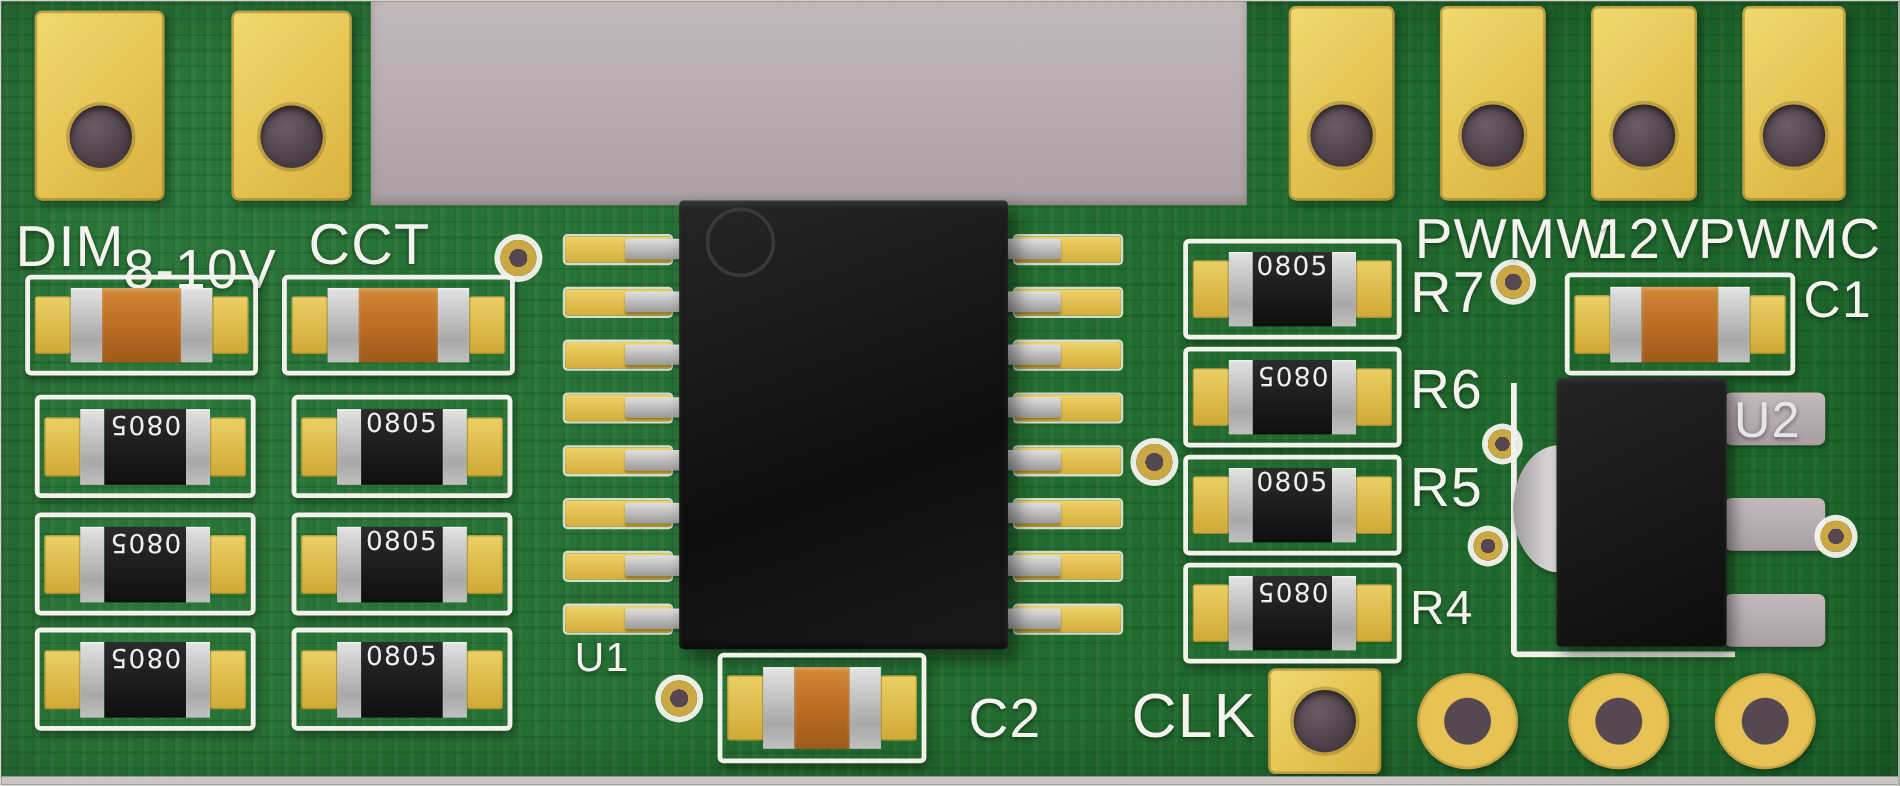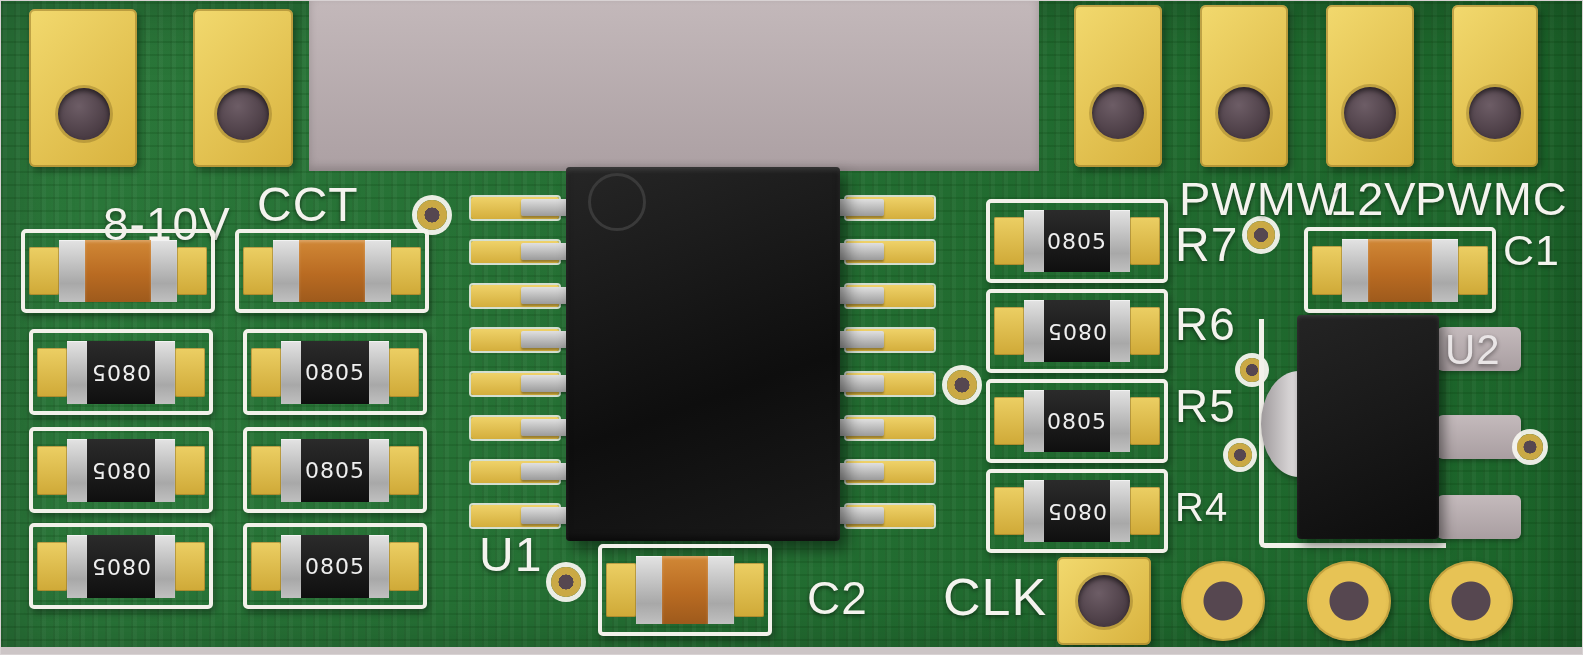--- a/index.html
+++ b/index.html
@@ -56,21 +56,21 @@
     border:4px solid #f2f1ea;border-radius:5px;padding:4px;
     box-shadow:2px 4px 7px rgba(0,0,0,.35);
   }
   .pad-end{flex:0 0 30px;height:70%;border-radius:2px;
     background:linear-gradient(180deg,#eccf64,#cfa937);
     box-shadow:inset 0 0 0 1px rgba(140,110,35,.5);}
   .cap-end{flex:0 0 20px;height:90%;
     background:linear-gradient(180deg,#e3e3e3,#a8a8a8 70%,#c0c0c0);
     box-shadow:inset 0 1px 1px rgba(255,255,255,.6);}
   .capacitor .cap-end{flex:0 0 26px;}
-  .body-black{flex:1;height:90%;display:flex;align-items:center;justify-content:center;
+  .body-black{flex:1;height:90%;display:flex;align-items:flex-start;justify-content:center;
     background:linear-gradient(180deg,#2b2b2b,#0f0f0f);}
   .body-orange{flex:1;height:90%;
     background:linear-gradient(180deg,#d18836 0%,#b96b22 55%,#9e5a1c 100%);
     box-shadow:inset 0 2px 3px rgba(255,255,255,.25);}
   .mark{color:#efefef;font-size:22px;letter-spacing:1px;font-family:"DejaVu Sans",sans-serif;}
   .flip{transform:rotate(180deg);}
 
   .pinrow{position:absolute;width:88px;height:330px;display:flex;flex-direction:column;gap:22px;}
   .io-pad{position:relative;height:22px;border-radius:2px;
     background:linear-gradient(180deg,#efd269,#d4ae3c);
@@ -105,20 +105,21 @@
   <div class="pcb-base"></div>
   <div class="bg-notch"></div>
 
   <div class="th-pad" style="left:28px;top:8px;width:108px;height:158px">
     <div class="hole" style="left:29px;top:79px;width:52px;height:52px"></div>
   </div>
   <div class="th-pad" style="left:192px;top:8px;width:100px;height:158px">
     <div class="hole" style="left:24px;top:79px;width:52px;height:52px"></div>
   </div>
 
+  <div class="lbl" style="left:12px;top:182px;font-size:48px">DIM</div>
   <div class="lbl" style="left:102px;top:200px;font-size:46px">8-10V</div>
   <div class="lbl" style="left:256px;top:180px;font-size:48px">CCT</div>
 
   <div class="comp capacitor" style="left:20px;top:228px;width:194px;height:84px">
     <div class="pad-end"></div>
     <div class="cap-end"></div>
     <div class="body-orange"></div>
     <div class="cap-end"></div>
     <div class="pad-end"></div>
   </div>
@@ -237,21 +238,21 @@
       </div>
     <div class="io-pad">
         <div class="pin"></div>
       </div>
   </div>
 
   <div class="ic" style="left:565px;top:166px;width:274px;height:374px">
     <div class="ic-dot"></div>
   </div>
 
-  <div class="lbl" style="left:478px;top:530px;font-size:48px">U1</div>
+  <div class="lbl" style="left:478px;top:530px;font-size:34px">U1</div>
   <div class="via" style="left:550px;top:566px;width:30px;height:30px"></div>
   <div class="via" style="left:946px;top:369px;width:30px;height:30px"></div>
 
   <div class="comp capacitor" style="left:597px;top:543px;width:174px;height:92px">
     <div class="pad-end"></div>
     <div class="cap-end"></div>
     <div class="body-orange"></div>
     <div class="cap-end"></div>
     <div class="pad-end"></div>
   </div>

